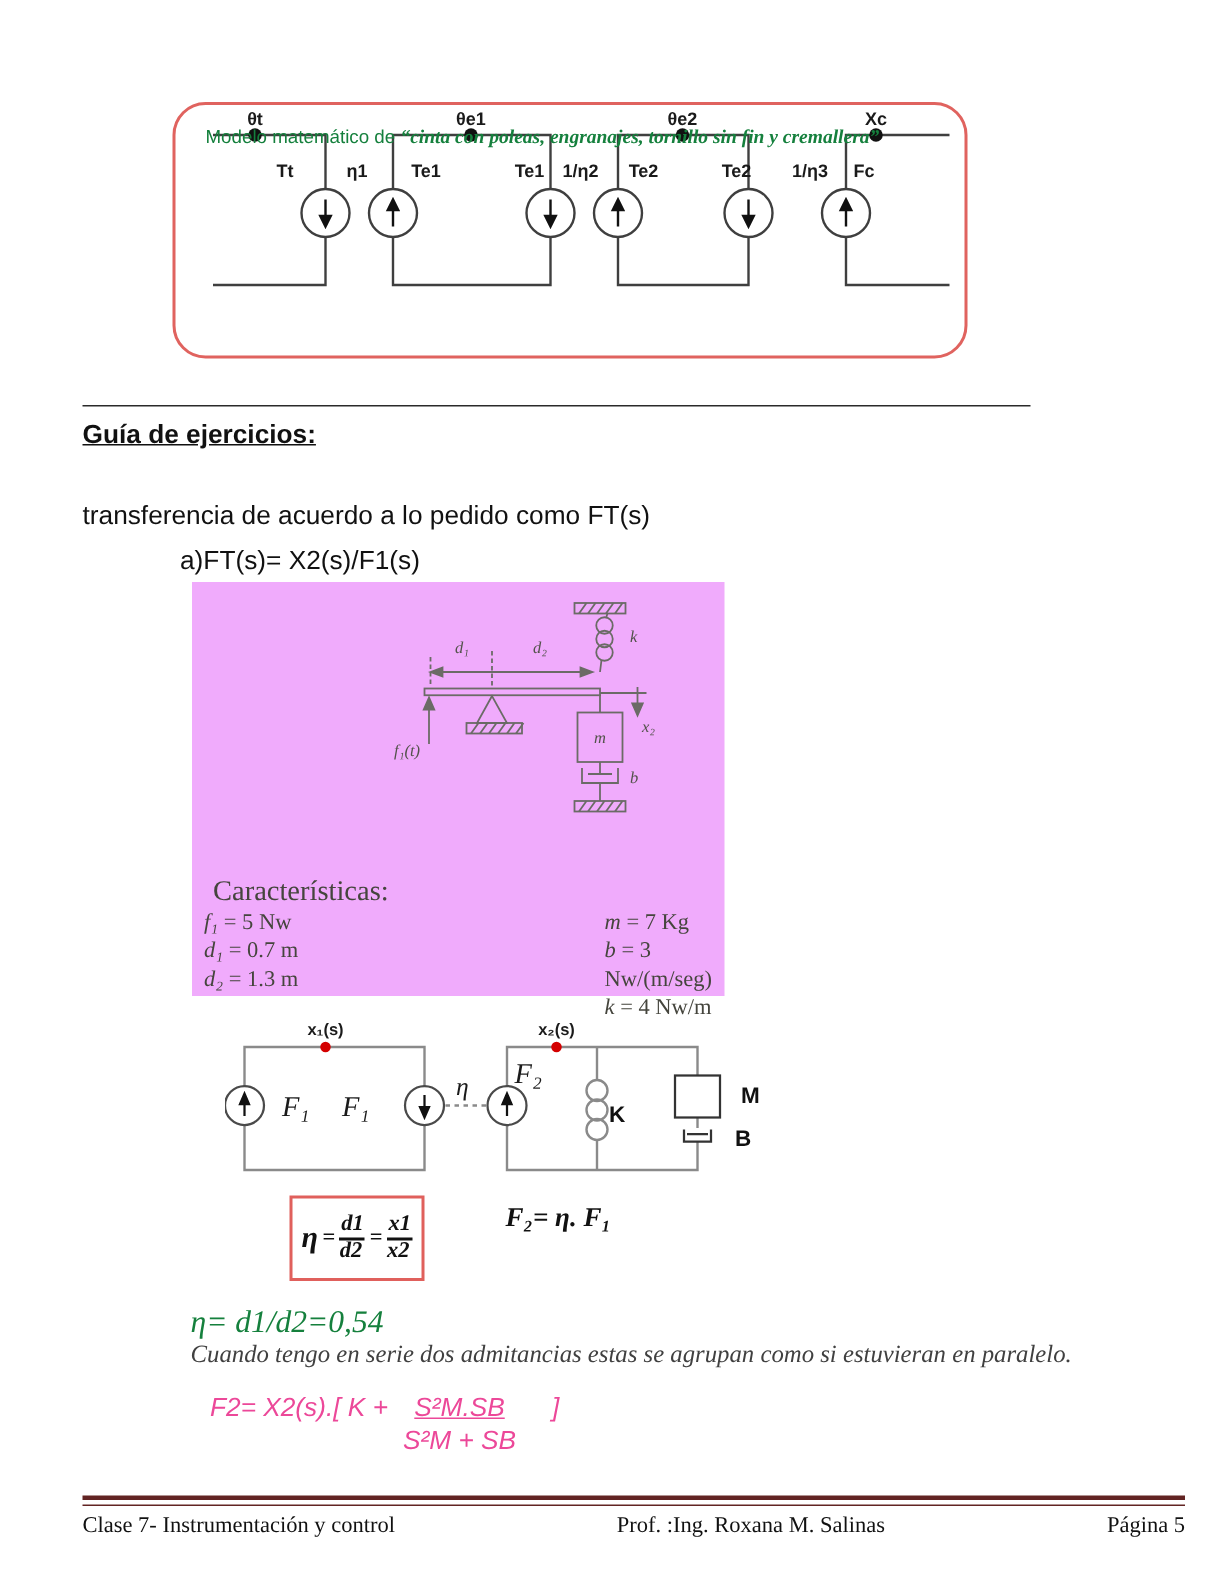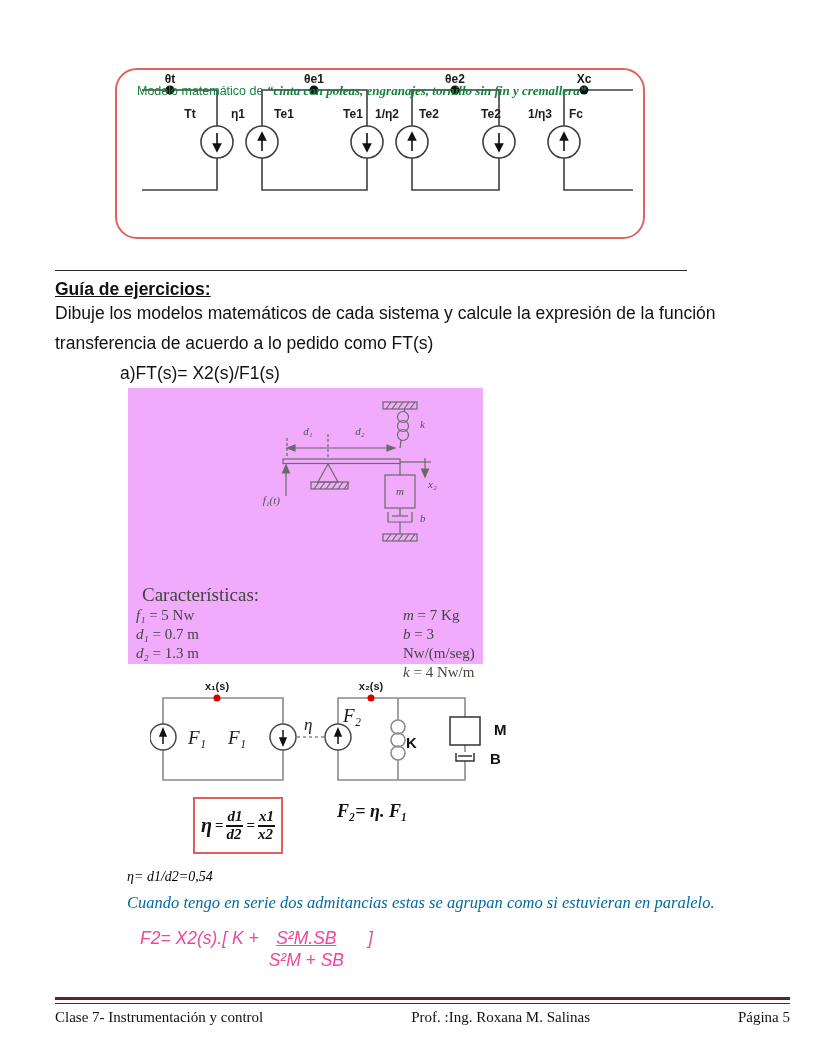--- a/index.html
+++ b/index.html
@@ -45,23 +45,23 @@
     font-family:"Liberation Serif","DejaVu Serif",serif; color:#111; }
   .eta-box .eta { font-style:italic; font-weight:bold; font-size:20px; }
   .eta-box .eq { font-weight:bold; font-size:15px; }
   .frac { display:inline-flex; flex-direction:column; text-align:left;
     font-weight:bold; font-style:italic; font-size:15px; line-height:1.05; }
   .frac .num { border-bottom:2.5px solid #111; padding:0 1px; }
 
   .f2-rel { position:absolute; left:337px; top:801px; font-family:"Liberation Serif","DejaVu Serif",serif;
     font-style:italic; font-weight:bold; font-size:18px; color:#111; white-space:nowrap; }
   .eta-val { position:absolute; left:127px; top:869px; font-family:"Liberation Serif","DejaVu Serif",serif;
-    font-style:italic; font-size:14px; color:#000000; white-space:nowrap; }
+    font-style:italic; font-size:21px; color:#15803d; white-space:nowrap; }
   .note { position:absolute; left:127px; top:893px; font-family:"Liberation Serif","DejaVu Serif",serif;
-    font-style:italic; font-size:16.5px; color:#0369a1; white-space:nowrap; }
+    font-style:italic; font-size:16.5px; color:#404040; white-space:nowrap; }
   .f2f { position:absolute; left:140px; top:928px; display:flex; align-items:flex-start; gap:10px;
     font-family:Liberation Sans, sans-serif; font-style:italic; font-size:17.5px; color:#ec4899; }
   .frac2 { display:inline-flex; flex-direction:column; text-align:center; line-height:1.25; }
   .frac2 .num { text-decoration:underline; }
   .f2f .close { margin-left:14px; }
 
   
   .footer-line { position:absolute; left:55px; top:997px; width:735px; height:7px;
     border-top:3px solid #622423; border-bottom:1px solid #622423; }
   .footer-text { position:absolute; left:55px; top:1009px; width:735px; display:flex;
@@ -142,21 +142,20 @@
       <text class="c1lbl" x="270" y="48" text-anchor="middle">1/η2</text>
       <text class="c1lbl" x="312" y="48" text-anchor="middle">Te2</text>
       <text class="c1lbl" x="374" y="48" text-anchor="middle">Te2</text>
       <text class="c1lbl" x="423" y="48" text-anchor="middle">1/η3</text>
       <text class="c1lbl" x="459" y="48" text-anchor="middle">Fc</text>
     </svg>
   </div>
 
   <div class="divider"></div>
   <div class="guia-heading">Guía de ejercicios:</div>
-  <div class="para-line" style="top:303px;">Dibuje los modelos matemáticos de cada sistema y calcule la expresión de la función</div>
   <div class="para-line" style="top:333px;">transferencia de acuerdo a lo pedido como FT(s)</div>
   <div class="item-a">a)FT(s)= X2(s)/F1(s)</div>
 
   <div class="figure">
     <svg width="355" height="185" viewBox="0 0 355 185">
       <g stroke="#6b6b66" stroke-width="1.2" fill="none">
 
         <rect x="255" y="14" width="34" height="7"></rect>
         <path d="M258,21 l5,-7 M264,21 l5,-7 M270,21 l5,-7 M276,21 l5,-7 M282,21 l5,-7"></path>
 

